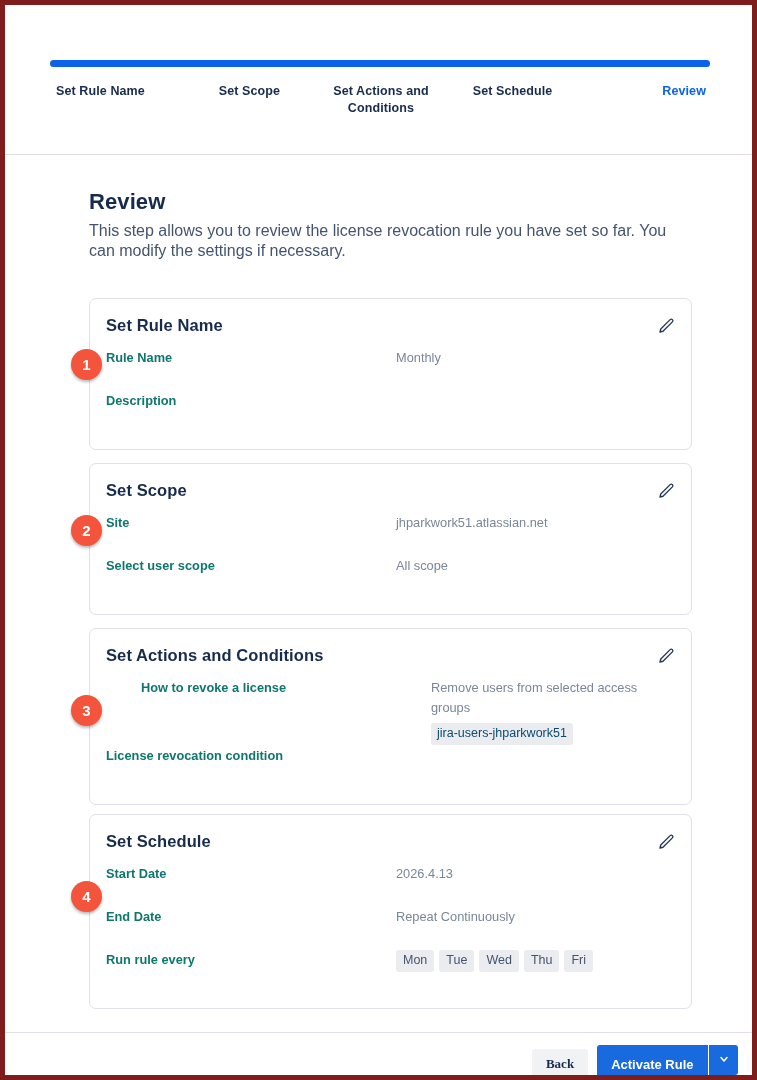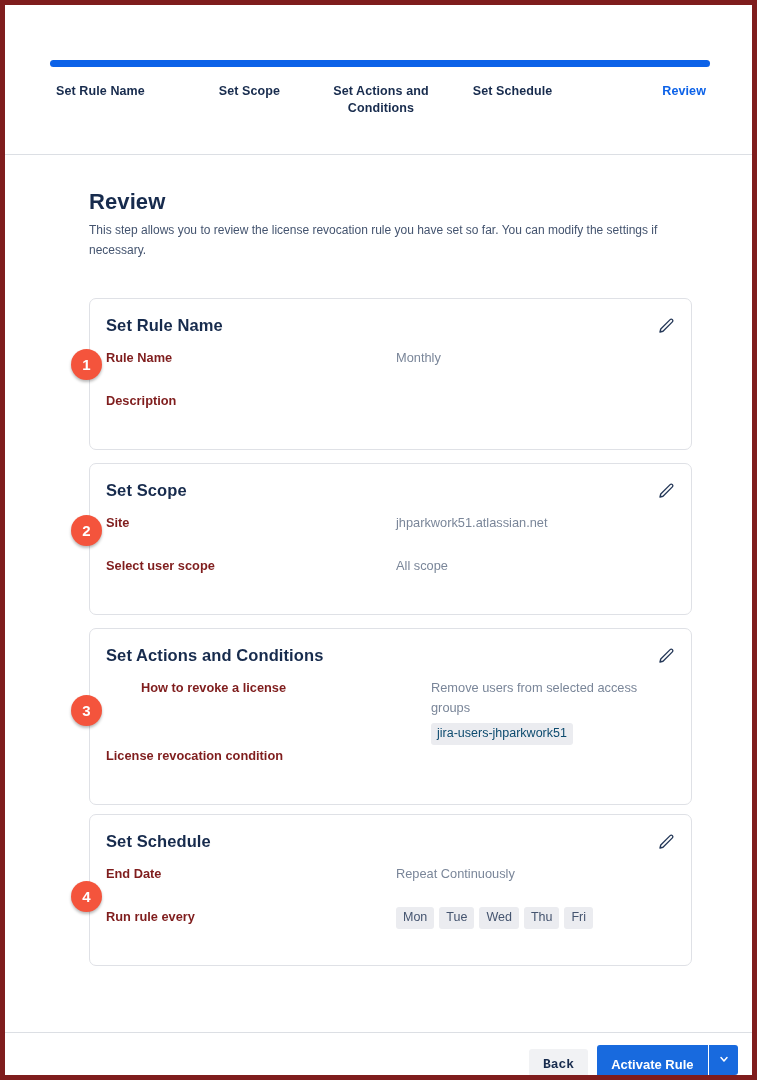--- a/index.html
+++ b/index.html
@@ -89,21 +89,21 @@
     font-weight: bold;
     color: #172b4d;
     letter-spacing: 0.1px;
   }
 
   .page-desc {
     position: absolute;
     left: 84px;
     top: 66px;
     width: 592px;
-    font-size: 12px;
+    font-size: 16px;
     line-height: 19.5px;
     color: #44546f;
   }
 
   
   .card {
     position: absolute;
     left: 84px;
     width: 603px;
     background: #ffffff;
@@ -146,21 +146,21 @@
   .row {
     display: flex;
     align-items: flex-start;
     min-height: 43px;
   }
   .row-label {
     width: 290px;
     flex: 0 0 290px;
     font-size: 12.8px;
     font-weight: bold;
-    color: #7f1d1d;
+    color: #0f766e;
     line-height: 18px;
     padding-top: 2px;
   }
   .row-value {
     flex: 1 1 auto;
     font-size: 12.8px;
     color: #7a8699;
     line-height: 20px;
     padding-top: 1px;
   }
@@ -224,21 +224,21 @@
   }
   .btn-back {
     height: 30px;
     padding: 0 14px;
     border: none;
     border-radius: 3px;
     background: #f1f2f4;
     color: #172b4d;
     font-size: 13px;
     font-weight: bold;
-    font-family: Liberation Mono, monospace;
+    font-family: Liberation Serif, serif;
     cursor: pointer;
   }
   .split {
     display: flex;
     align-items: stretch;
     gap: 1.5px;
   }
   .btn-activate {
     height: 38px;
     padding: 0 14px;
@@ -373,20 +373,24 @@
         <div class="card-title">Set Schedule</div>
         <button class="edit-btn">
           <span>
             <svg width="18" height="18" viewBox="0 0 24 24" fill="none" stroke="#253858" stroke-width="1.8" stroke-linecap="round" stroke-linejoin="round">
               <path d="M17.5 3.5a2.1 2.1 0 0 1 3 3L8 19l-4 1 1-4 12.5-12.5z"></path>
             </svg>
           </span>
         </button>
       </div>
       <div class="rows">
+        <div class="row">
+          <div class="row-label">Start Date</div>
+          <div class="row-value">2026.4.13</div>
+        </div>
         <div class="row">
           <div class="row-label">End Date</div>
           <div class="row-value">Repeat Continuously</div>
         </div>
         <div class="row">
           <div class="row-label">Run rule every</div>
           <div class="row-value">
             <div class="chips">
               <span class="chip">Mon</span>
               <span class="chip">Tue</span>

